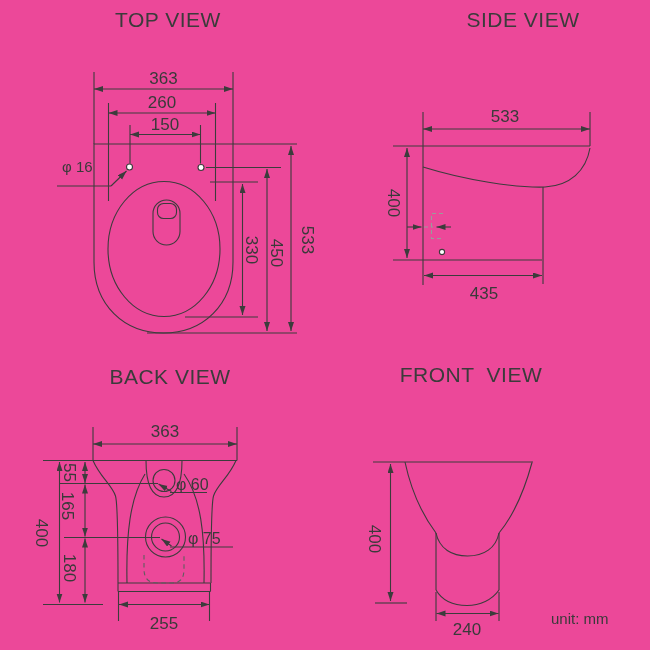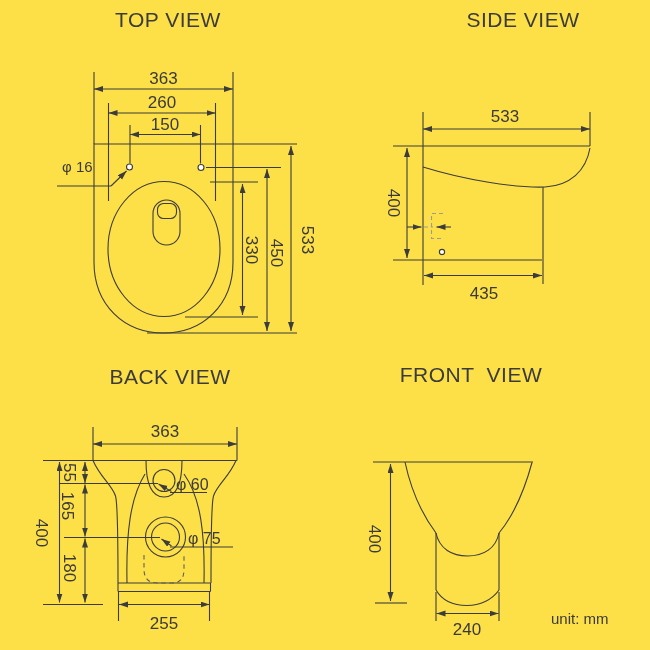--- a/index.html
+++ b/index.html
@@ -1,16 +1,16 @@
 <!DOCTYPE html>
 <html><head>
 <meta charset="utf-8">
 <style>
   html,body{margin:0;padding:0;background:#ffffff;width:650px;height:650px;overflow:hidden;}
-  #stage{position:relative;width:650px;height:650px;background:#fde047;}
+  #stage{position:relative;width:650px;height:650px;background:#ec4899;}
   svg{position:absolute;left:0;top:0;}
   .ln{stroke:#3c3c3c;stroke-width:1.1;fill:none;}
   .fillw{fill:#ffffff;}
   .dashg{stroke:#9b9b9b;stroke-width:1.1;fill:none;stroke-dasharray:4 3;}
   .dashd{stroke:#5f5f5f;stroke-width:1.1;fill:none;stroke-dasharray:4.5 3.5;}
   text{fill:#3a3a3a;font-family:"Liberation Sans",sans-serif;}
   .title{font-size:21px;text-anchor:middle;letter-spacing:.5px;fill:#3b3b3b;font-weight:500;}
   .title-wide{word-spacing:6px;}
   .dim{font-size:17px;text-anchor:middle;}
   .phi{font-size:16px;text-anchor:start;}

